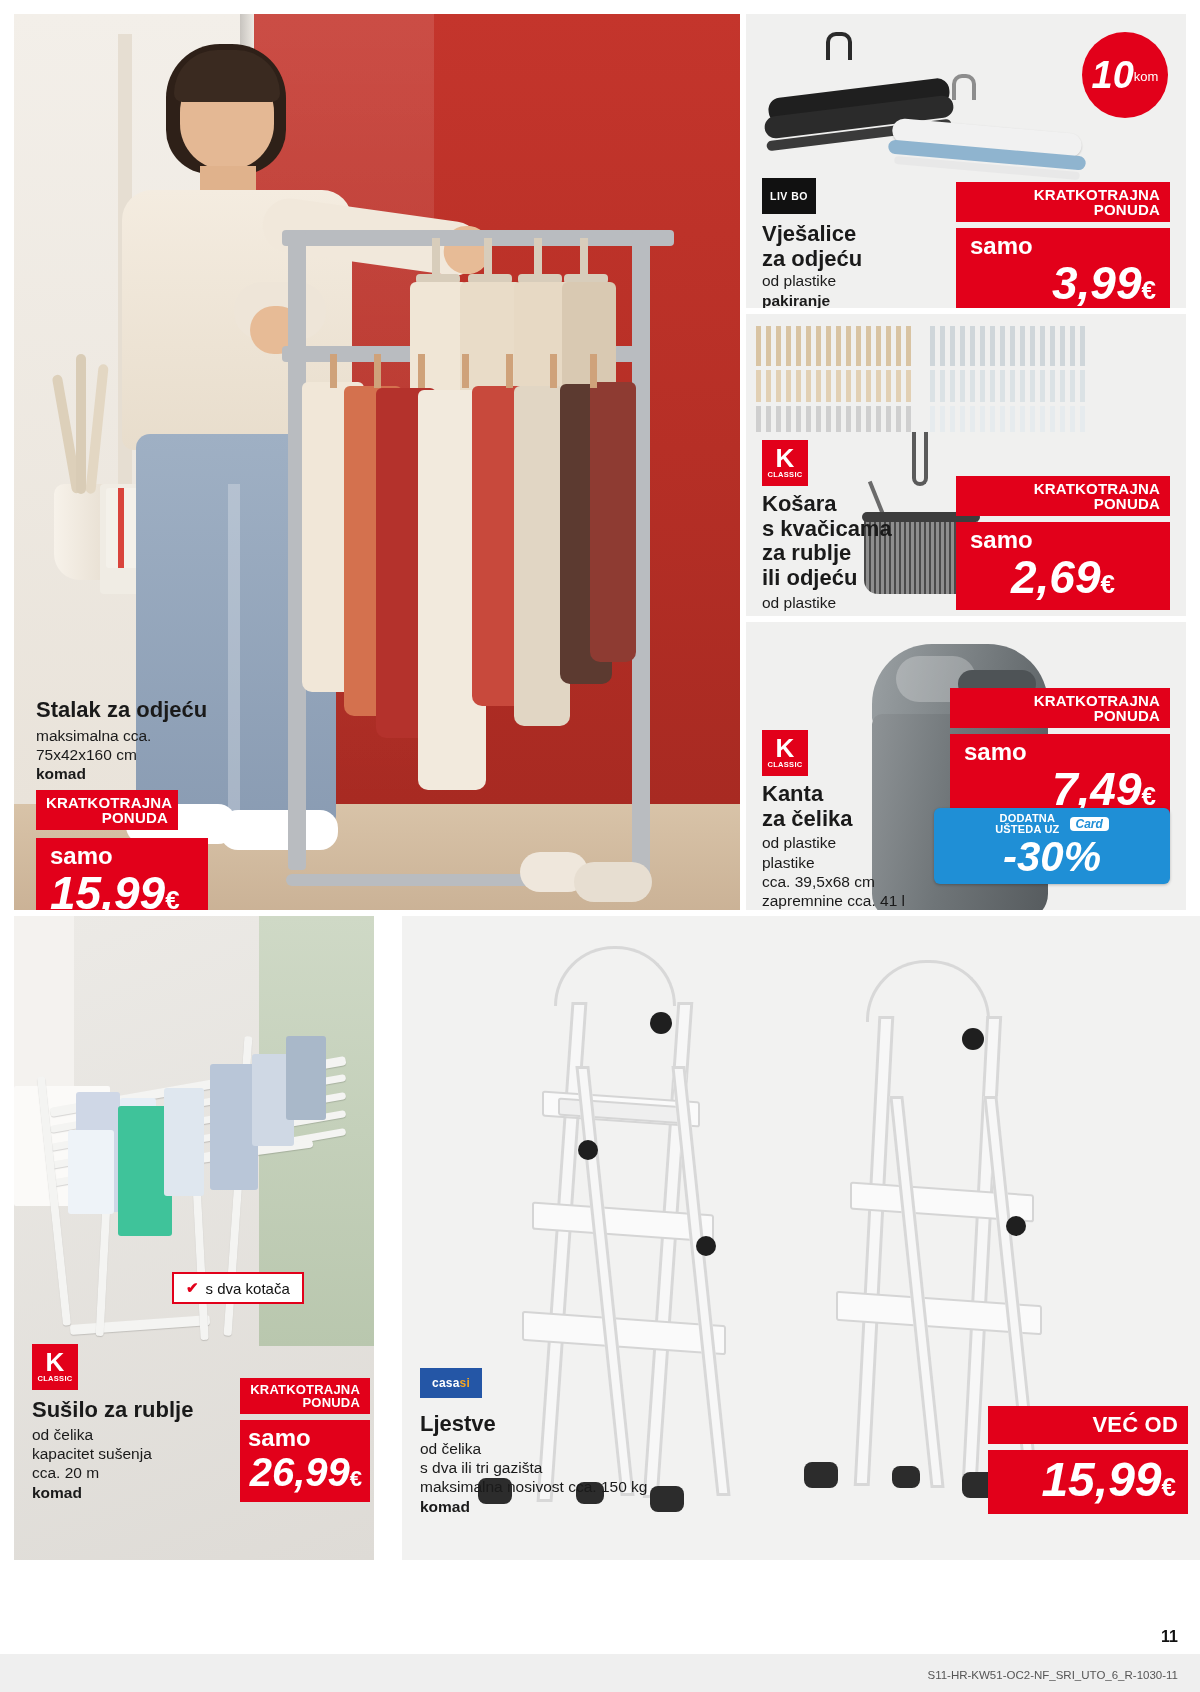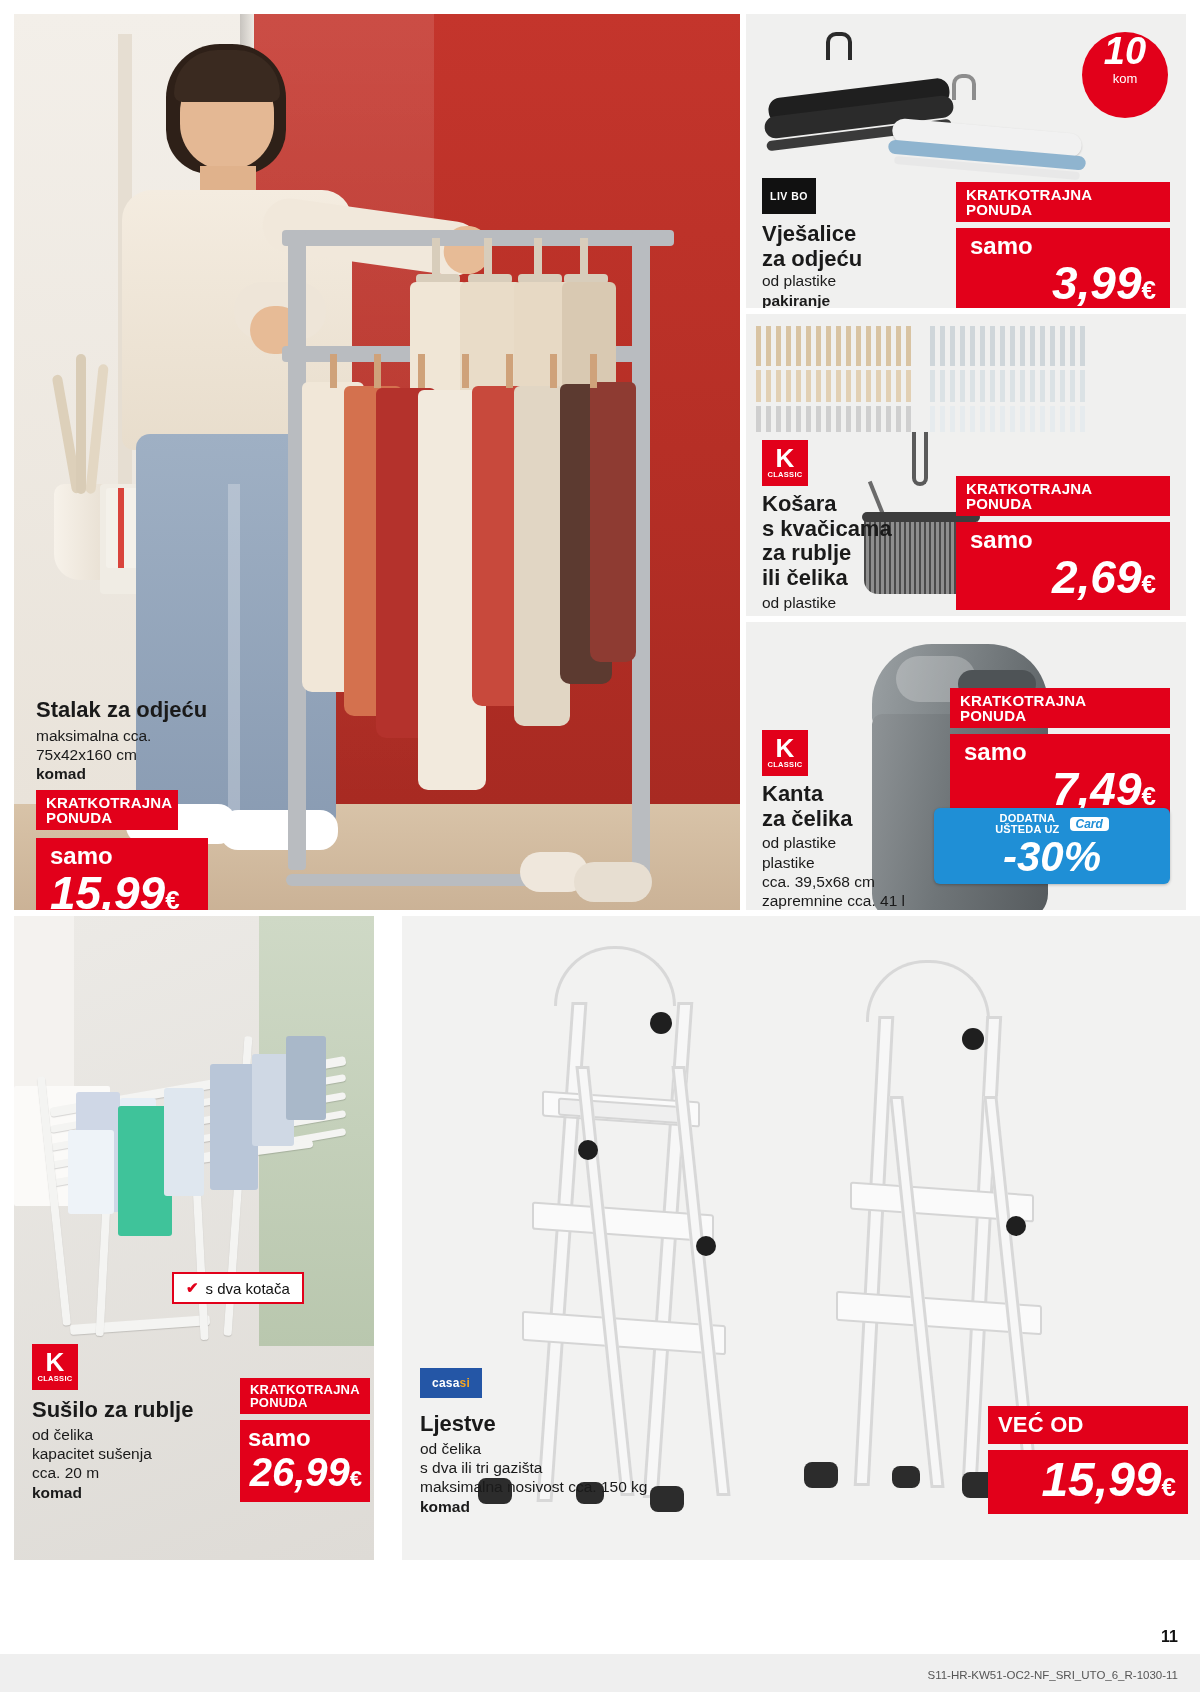--- a/index.html
+++ b/index.html
@@ -10,21 +10,21 @@
     position:relative;
     overflow:hidden;
   }
   .page { position:relative; width:1200px; height:1692px; }
 
   
   .card { position:absolute; background:#f2f2f1; overflow:hidden; }
 
   
   .badge-red {
-    background:#e2001a; color:#fff; text-align:left;
+    background:#e2001a; color:#fff; text-align:right;
     padding:5px 10px 4px; line-height:1.02;
   }
   .badge-red .kr { font-weight:bold; font-size:15px; letter-spacing:.2px; }
   .price-box { background:#e2001a; color:#fff; padding:6px 14px 10px; }
   .price-box .samo { font-size:24px; font-weight:bold; line-height:1; }
   .price-box .amount {
     font-size:46px; font-weight:bold; font-style:italic; line-height:1;
     margin-top:2px; white-space:nowrap;
   }
   .price-box .amount .eur { font-size:26px; font-style:normal; vertical-align:baseline; }
@@ -50,21 +50,21 @@
     width:62px; height:30px; background:#2456a6; color:#fff;
     display:flex; align-items:center; justify-content:center;
     font-size:12px; font-weight:bold; letter-spacing:.2px;
   }
   .logo-casa i { color:#f5a623; font-style:normal; }
 
   
   .kom-circle {
     width:86px; height:86px; border-radius:50%;
     background:#e2001a; color:#fff;
-    display:flex; flex-direction:column; align-items:center; justify-content:flex-start;
+    display:flex; flex-direction:row; align-items:center; justify-content:center;
     line-height:1;
   }
   .kom-circle .n { font-size:38px; font-weight:bold; font-style:italic; }
   .kom-circle .u { font-size:13px; margin-top:2px; }
 
   
   .card30 {
     background:#1f8fd6; color:#fff; border-radius:6px;
     padding:5px 22px 6px; text-align:center; line-height:1;
     box-shadow:0 1px 3px rgba(0,0,0,.25);
@@ -298,32 +298,32 @@
 
     <div class="logo-k" style="position:absolute; left:16px; top:126px;">
       <span class="k">K</span>
       <span class="c">CLASSIC</span>
     </div>
 
     <div style="position:absolute; left:16px; top:178px; width:190px;">
       <div class="pname">Košara</div>
       <div class="pname">s kvačicama</div>
       <div class="pname">za rublje</div>
-      <div class="pname">ili čelika</div>
+      <div class="pname">ili odjeću</div>
       <div class="pdesc" style="margin-top:2px;">od plastike</div>
       <div class="pdesc" style="font-weight:bold;">pakiranje</div>
     </div>
 
     <div class="badge-red" style="position:absolute; left:210px; top:162px; width:214px;">
       <div class="kr">KRATKOTRAJNA</div>
       <div class="kr">PONUDA</div>
     </div>
     <div class="price-box" style="position:absolute; left:210px; top:208px; width:214px;">
       <div class="samo">samo</div>
-      <div class="amount" style="text-align:right;"><span>2,69</span><span class="eur">€</span></div>
+      <div class="amount" style="text-align:center;"><span>2,69</span><span class="eur">€</span></div>
     </div>
   </div>
 
   <div class="card" style="left:746px; top:622px; width:440px; height:288px; background:#f0f0ef;">
     <div class="photo">
       <div class="bin-lid" style="left:126px;top:22px;width:176px;height:80px;"></div>
       <div class="bin-body" style="left:126px;top:92px;width:176px;height:206px;"></div>
       <div style="position:absolute;left:150px;top:34px;width:80px;height:46px;border-radius:40px;background:rgba(255,255,255,.25);"></div>
       <div style="position:absolute;left:212px;top:48px;width:78px;height:28px;border-radius:20px;background:#4e5356;"></div>
     </div>

